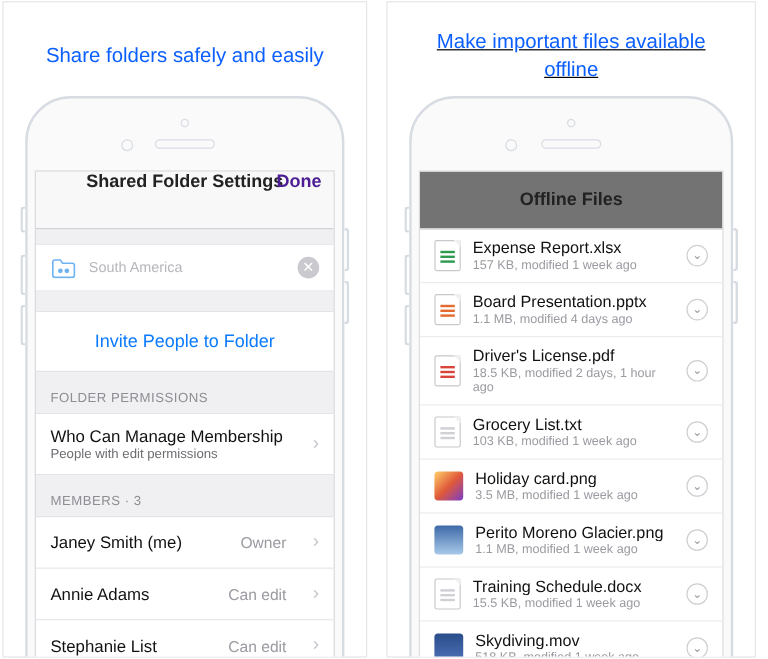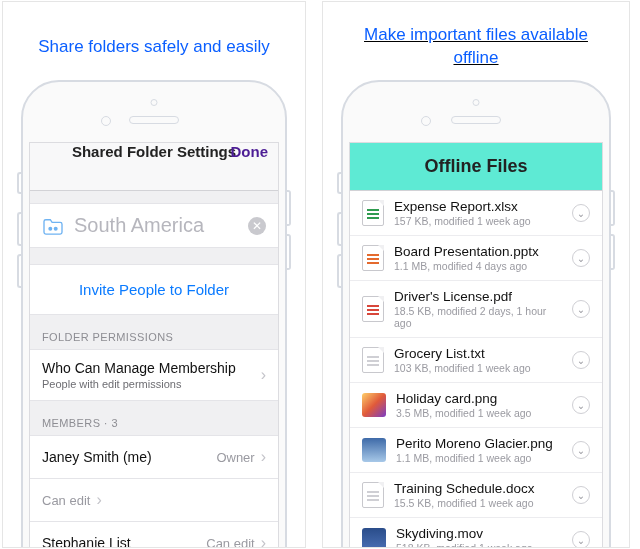--- a/index.html
+++ b/index.html
@@ -87,50 +87,50 @@
     position:absolute; right:10px; color:#4c1d95; font-weight:600; font-size:15px;
   }
   .field-row {
     background:#fff; border-top:1px solid #e4e4e8; border-bottom:1px solid #e4e4e8;
     display:flex; align-items:center; padding: 10px 12px; gap:10px; margin-top:12px;
   }
   .folder-icon {
     width:22px; height:18px; position:relative; flex:0 0 auto;
   }
   .folder-icon svg { width:22px; height:18px; display:block; }
-  .field-text { flex:1; color:#b6b6bd; font-size:20px; }
+  .field-text { flex:1; color:#b6b6bd; font-size:12px; }
   .clear-btn {
     width:18px; height:18px; border-radius:50%; background:#c9c9ce; color:#fff;
     display:flex; align-items:center; justify-content:center; font-size:12px; line-height:1;
   }
   .big-link {
     background:#fff; border-top:1px solid #e4e4e8; border-bottom:1px solid #e4e4e8;
     text-align:center; padding:16px 8px; margin-top:16px;
     color:#0b7bff; font-size:15px;
   }
   .section-label {
     color:#8d8d93; font-size:11px; letter-spacing:0.4px; padding:16px 12px 6px 12px;
   }
   .cell {
     background:#fff; border-top:1px solid #e4e4e8; border-bottom:1px solid #e4e4e8;
-    display:flex; align-items:center; padding:10px 12px; gap:0;
+    display:flex; align-items:center; padding:10px 12px; gap:16px;
   }
   .cell + .cell { border-top: none; }
   .cell .primary { font-size:14px; color:#111; }
   .cell .secondary { font-size:11px; color:#6d6d72; margin-top:2px; }
   .cell .stack { flex:1; display:flex; flex-direction:column; }
   .cell .right { color:#9a9aa1; font-size:13px; }
   .chev { color:#c4c4ca; font-size:16px; padding-left:6px;}
   .members-list .cell { padding: 12px 12px; }
   
   .screen.white { background:#fff; }
   .ofl-title {
-    background:#5eead4; border-bottom:1px solid #d2d2d6;
+    background:#737373; border-bottom:1px solid #d2d2d6;
     height:48px; display:flex; align-items:center; justify-content:center;
-    font-size:18px; font-weight:600; color:#222;
+    font-size:15px; font-weight:600; color:#222;
   }
   .file-list { }
   .file-row {
     display:flex; align-items:center; gap:10px;
     padding:8px 12px; border-bottom:1px solid #ececef;
   }
   .file-icon {
     width:22px; height:26px; border:1px solid #c8c8cd; border-radius:2px;
     position:relative; background:#fff; flex:0 0 auto;
   }
@@ -203,20 +203,23 @@
       <div class="section-label">MEMBERS · 3</div>
       <div class="members-list">
         <div class="cell">
           <div class="stack">
               <span class="primary">Janey Smith (me)</span>
             </div>
           <span class="right">Owner</span>
           <span class="chev">›</span>
         </div>
         <div class="cell">
+          <div class="stack">
+              <span class="primary">Annie Adams</span>
+            </div>
           <span class="right">Can edit</span>
           <span class="chev">›</span>
         </div>
         <div class="cell">
           <div class="stack">
               <span class="primary">Stephanie List</span>
             </div>
           <span class="right">Can edit</span>
           <span class="chev">›</span>
         </div>

